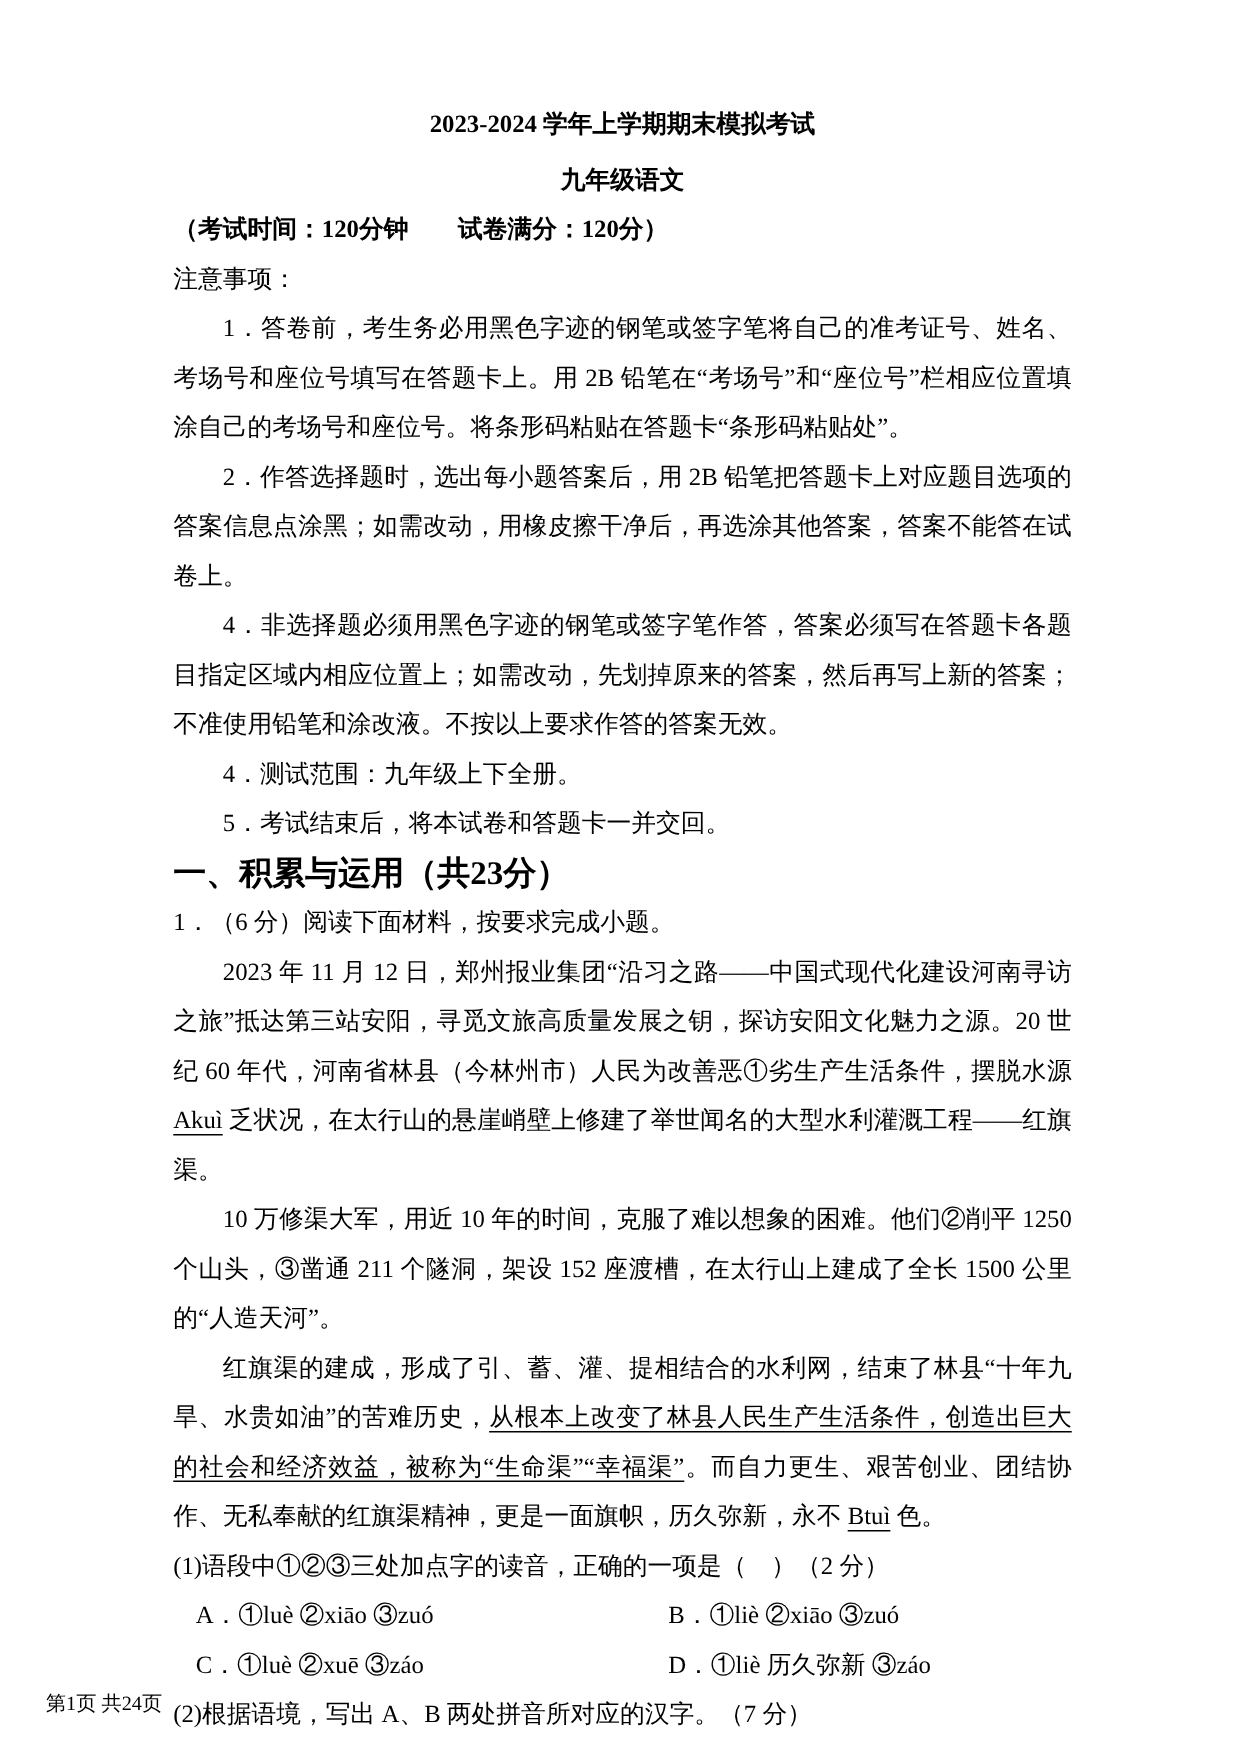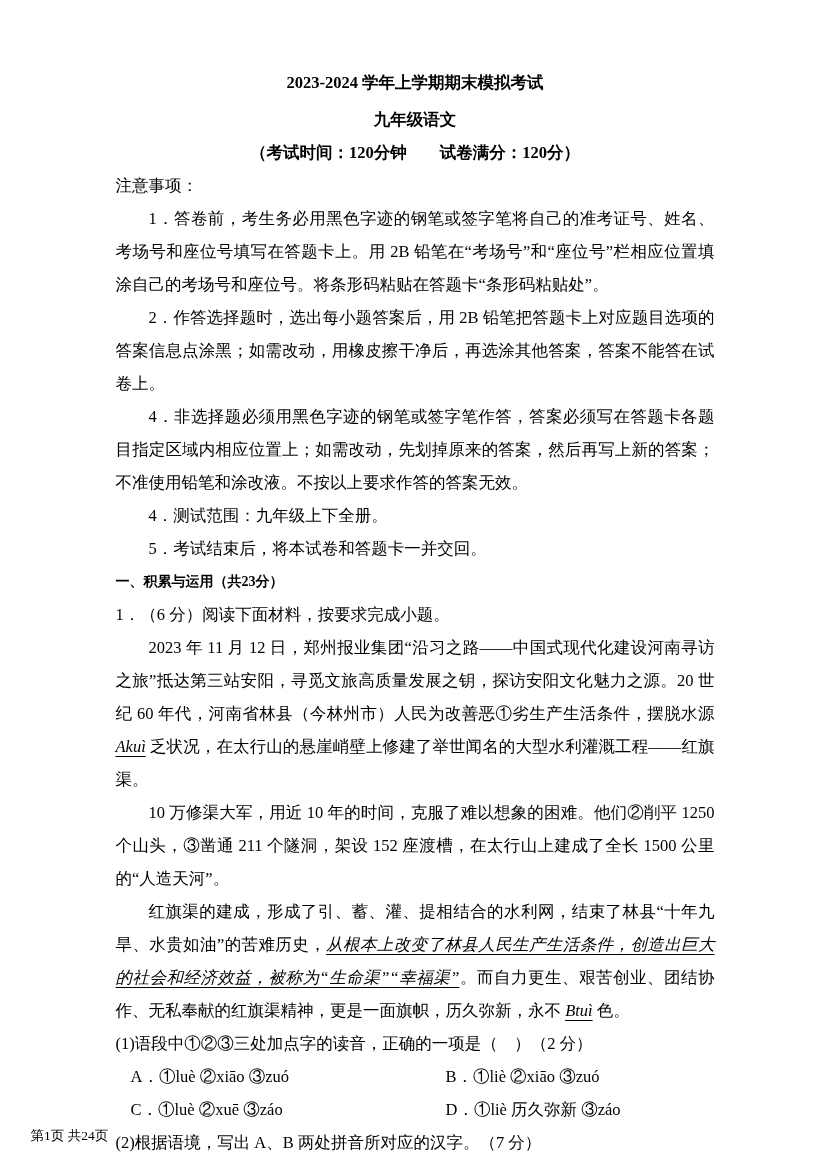--- a/index.html
+++ b/index.html
@@ -6,27 +6,27 @@
   html, body { margin: 0; padding: 0; background: #ffffff; }
   .page {
     width: 766px; height: 1169px; margin: 0 auto; background: #ffffff;
     position: relative; overflow: hidden; color: #000;
     font-family: "Liberation Serif", "DejaVu Serif", serif;
     font-size: 16.5px; line-height: 33px;
     padding: 66px 82px 0 85px;
   }
   .title { text-align: center; font-weight: 700; }
   .title-main { margin-bottom: 4px; }
-  .meta { text-align: center; font-weight: 700; }
+  .meta { text-align: left; font-weight: 700; }
   .para { margin: 0; text-align: justify; }
   .indent { text-indent: 2em; }
-  .section-heading { font-weight: 700; font-size: 14px; }
+  .section-heading { font-weight: 700; font-size: 22px; }
   .opt-row { display: flex; font-family: Liberation Serif, serif; }
   .opt { flex: 0 0 auto; width: 315px; padding-left: 15px; }
-  .u { text-decoration: underline; text-underline-offset: 4px; text-decoration-thickness: 1px; font-style: italic; }
+  .u { text-decoration: underline; text-underline-offset: 4px; text-decoration-thickness: 1px; }
   .footer {
     position: absolute; left: 0; right: 0; bottom: 24px;
     font-size: 13.5px; line-height: 18px;
   }
 </style>
 </head>
 <body>
 
 <div class="page">
 

